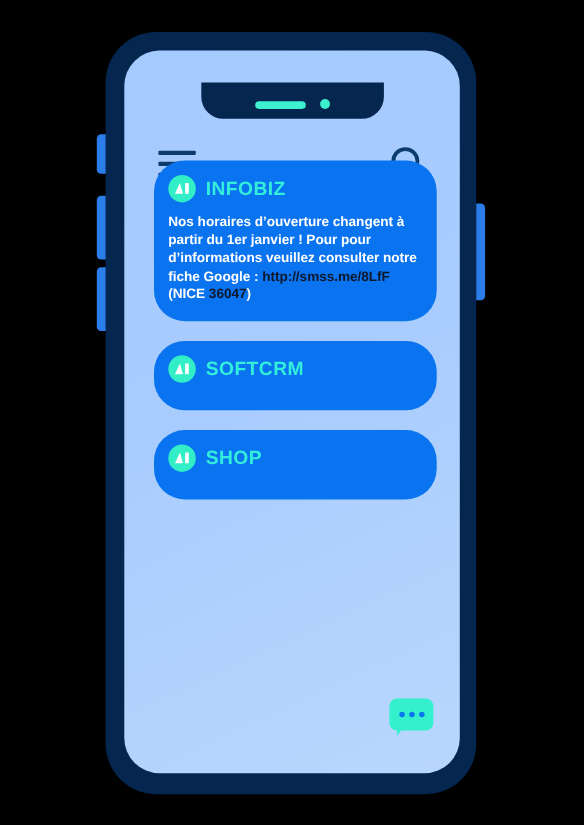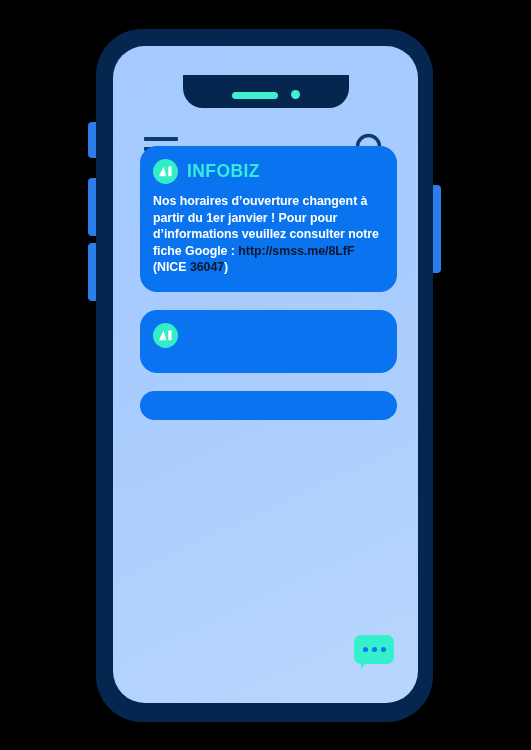--- a/index.html
+++ b/index.html
@@ -118,21 +118,21 @@
     width: 100%;
     padding: 0 21px 0 27px;
     display: flex;
     flex-direction: column;
     gap: 18px;
     z-index: 5;
   }
 
   .message-bubble {
     background: #0a73ef;
-    border-radius: 17px;
+    border-radius: 28px;
     padding: 13px 15px 16px 13px;
   }
 
   .bubble-header {
     display: flex;
     align-items: center;
     gap: 9px;
     margin-bottom: 9px;
   }
 
@@ -248,23 +248,33 @@
         <div class="bubble-body"><span>Nos horaires d’ouverture changent à partir du 1er janvier ! Pour pour d’informations veuillez consulter notre fiche Google : </span><span class="msg-link">http://smss.me/8LfF</span><span> (NICE </span><span class="msg-link">36047</span><span>)</span></div>
       </div>
       <div class="message-bubble">
         <div class="bubble-header">
           <div class="brand-logo">
             <svg width="25" height="25" viewBox="0 0 25 25">
               <path d="M6 17.2 L10.6 7.4 L13.4 17.2 Z" fill="#ffffff"></path>
               <rect x="15.3" y="7.4" width="3.3" height="9.8" fill="#ffffff"></rect>
             </svg>
           </div>
+          <div class="bubble-title">SOFTCRM</div>
         </div>
       </div>
       <div class="message-bubble">
+        <div class="bubble-header">
+          <div class="brand-logo">
+            <svg width="25" height="25" viewBox="0 0 25 25">
+              <path d="M6 17.2 L10.6 7.4 L13.4 17.2 Z" fill="#ffffff"></path>
+              <rect x="15.3" y="7.4" width="3.3" height="9.8" fill="#ffffff"></rect>
+            </svg>
+          </div>
+          <div class="bubble-title">SHOP</div>
+        </div>
       </div>
     </div>
 
   <div id="chat-fab">
     <div class="fab-box">
       <span class="fab-dot"></span>
       <span class="fab-dot"></span>
       <span class="fab-dot"></span>
     </div>
     <div class="fab-tail"></div>

